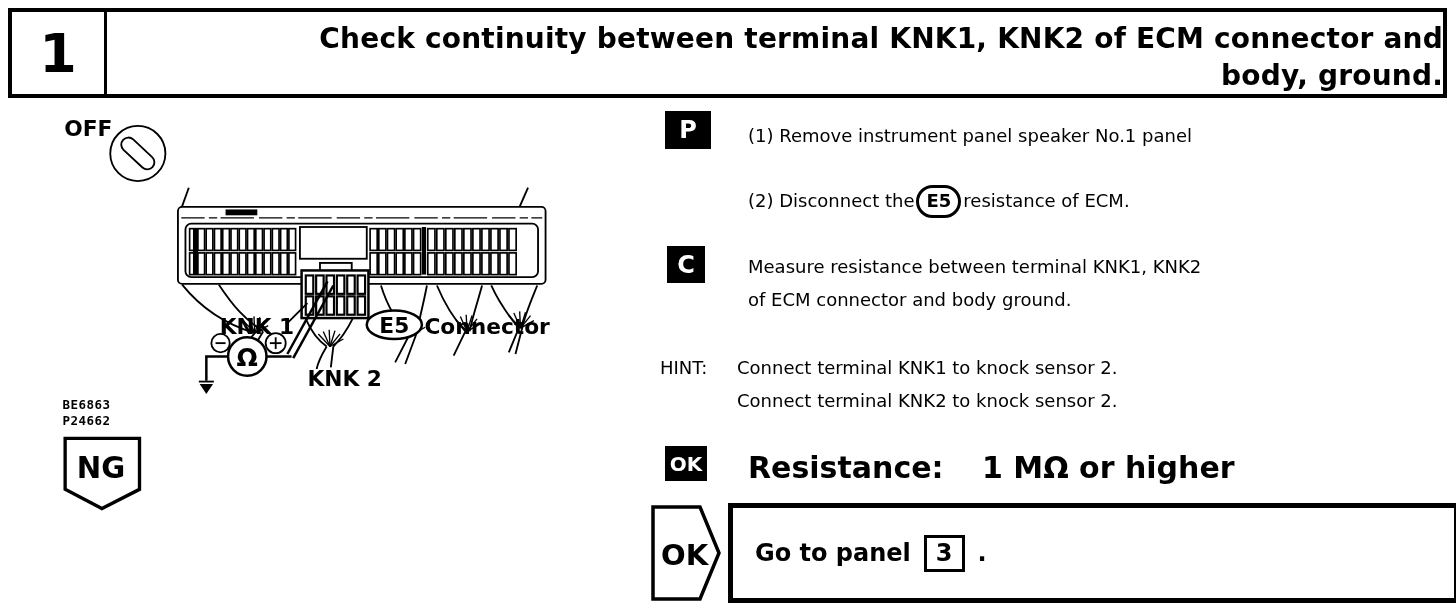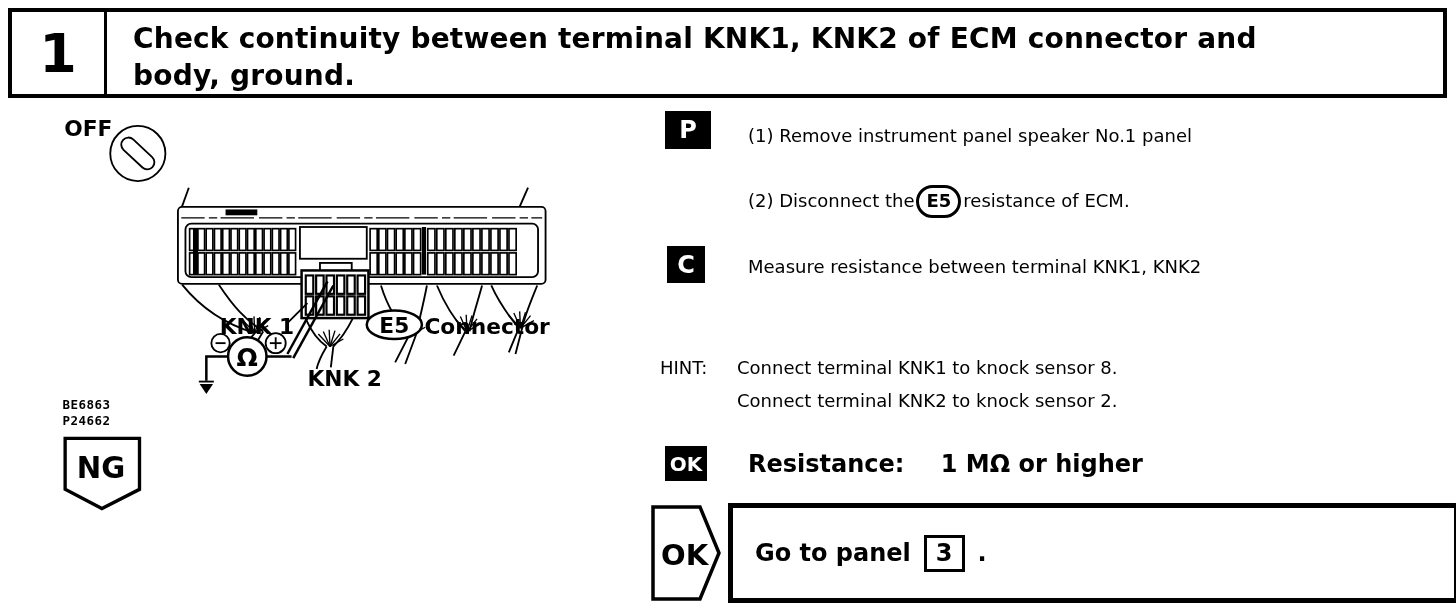--- a/index.html
+++ b/index.html
@@ -7,30 +7,30 @@
        font-family:"DejaVu Sans",sans-serif;color:#000;}
   .abs{position:absolute;}
 
   
   .header{left:8px;top:8px;width:1431px;height:82px;border:4px solid #000;
           display:flex;background:#fff;}
   .step-cell{width:92px;border-right:3px solid #000;display:flex;
              align-items:center;justify-content:center;
              font-weight:bold;font-size:54px;}
   .title-cell{flex:1;padding:8px 0 0 26px;font-weight:bold;font-size:28px;
-              line-height:37px;letter-spacing:.2px;}
+              line-height:37px;letter-spacing:.2px;text-align:right;}
 
   
   .badge{position:absolute;background:#000;color:#fff;font-weight:bold;
          display:flex;align-items:center;justify-content:center;
          font-size:24px;}
   .body-text{position:absolute;font-size:18px;line-height:33px;white-space:nowrap;}
   .e5-pill{display:inline-block;border:3px solid #000;border-radius:17px;
            padding:0 7px 1px 7px;font-weight:bold;margin:0 2px;line-height:26px;}
-  .spec-text{position:absolute;font-size:24px;font-weight:bold;white-space:nowrap;}
+  .spec-text{position:absolute;font-size:30px;font-weight:bold;white-space:nowrap;}
 
   
   .result-box{position:absolute;left:728px;top:503px;width:699px;height:90px;
               border:5px solid #000;display:flex;align-items:center;
               padding-left:22px;font-size:24px;font-weight:bold;gap:13px;}
   .step-ref{display:inline-block;border:3px solid #000;padding:1px 9px 2px 9px;
             font-weight:bold;}
 
   
   .s1{stroke:#000;stroke-width:1.6;fill:none;}
@@ -232,25 +232,26 @@
 
 <div class="body-text" style="left:748px;top:184px">
   <span>(2)  Disconnect the</span><span class="e5-pill">E5</span><span>resistance of ECM.</span>
 </div>
 
 <div class="badge" style="left:667px;top:246px;width:38px;height:37px">
   <span>C</span>
 </div>
 <div class="body-text" style="left:748px;top:250px">
   <div>Measure resistance between terminal KNK1, KNK2</div>
+  <div>of ECM connector and body ground.</div>
 </div>
 
 <div class="body-text" style="left:660px;top:351px">HINT:</div>
 <div class="body-text" style="left:737px;top:351px">
-  <div>Connect terminal KNK1 to knock sensor 8.</div>
+  <div>Connect terminal KNK1 to knock sensor 2.</div>
   <div>Connect terminal KNK2 to knock sensor 2.</div>
 </div>
 
 <div class="badge" style="left:665px;top:446px;width:42px;height:35px;font-size:20px">
   <span>OK</span>
 </div>
 <div class="spec-text" style="left:748px;top:450px">
   <span>Resistance:</span>
   <span style="margin-left:28px">1 MΩ or higher</span>
 </div>

